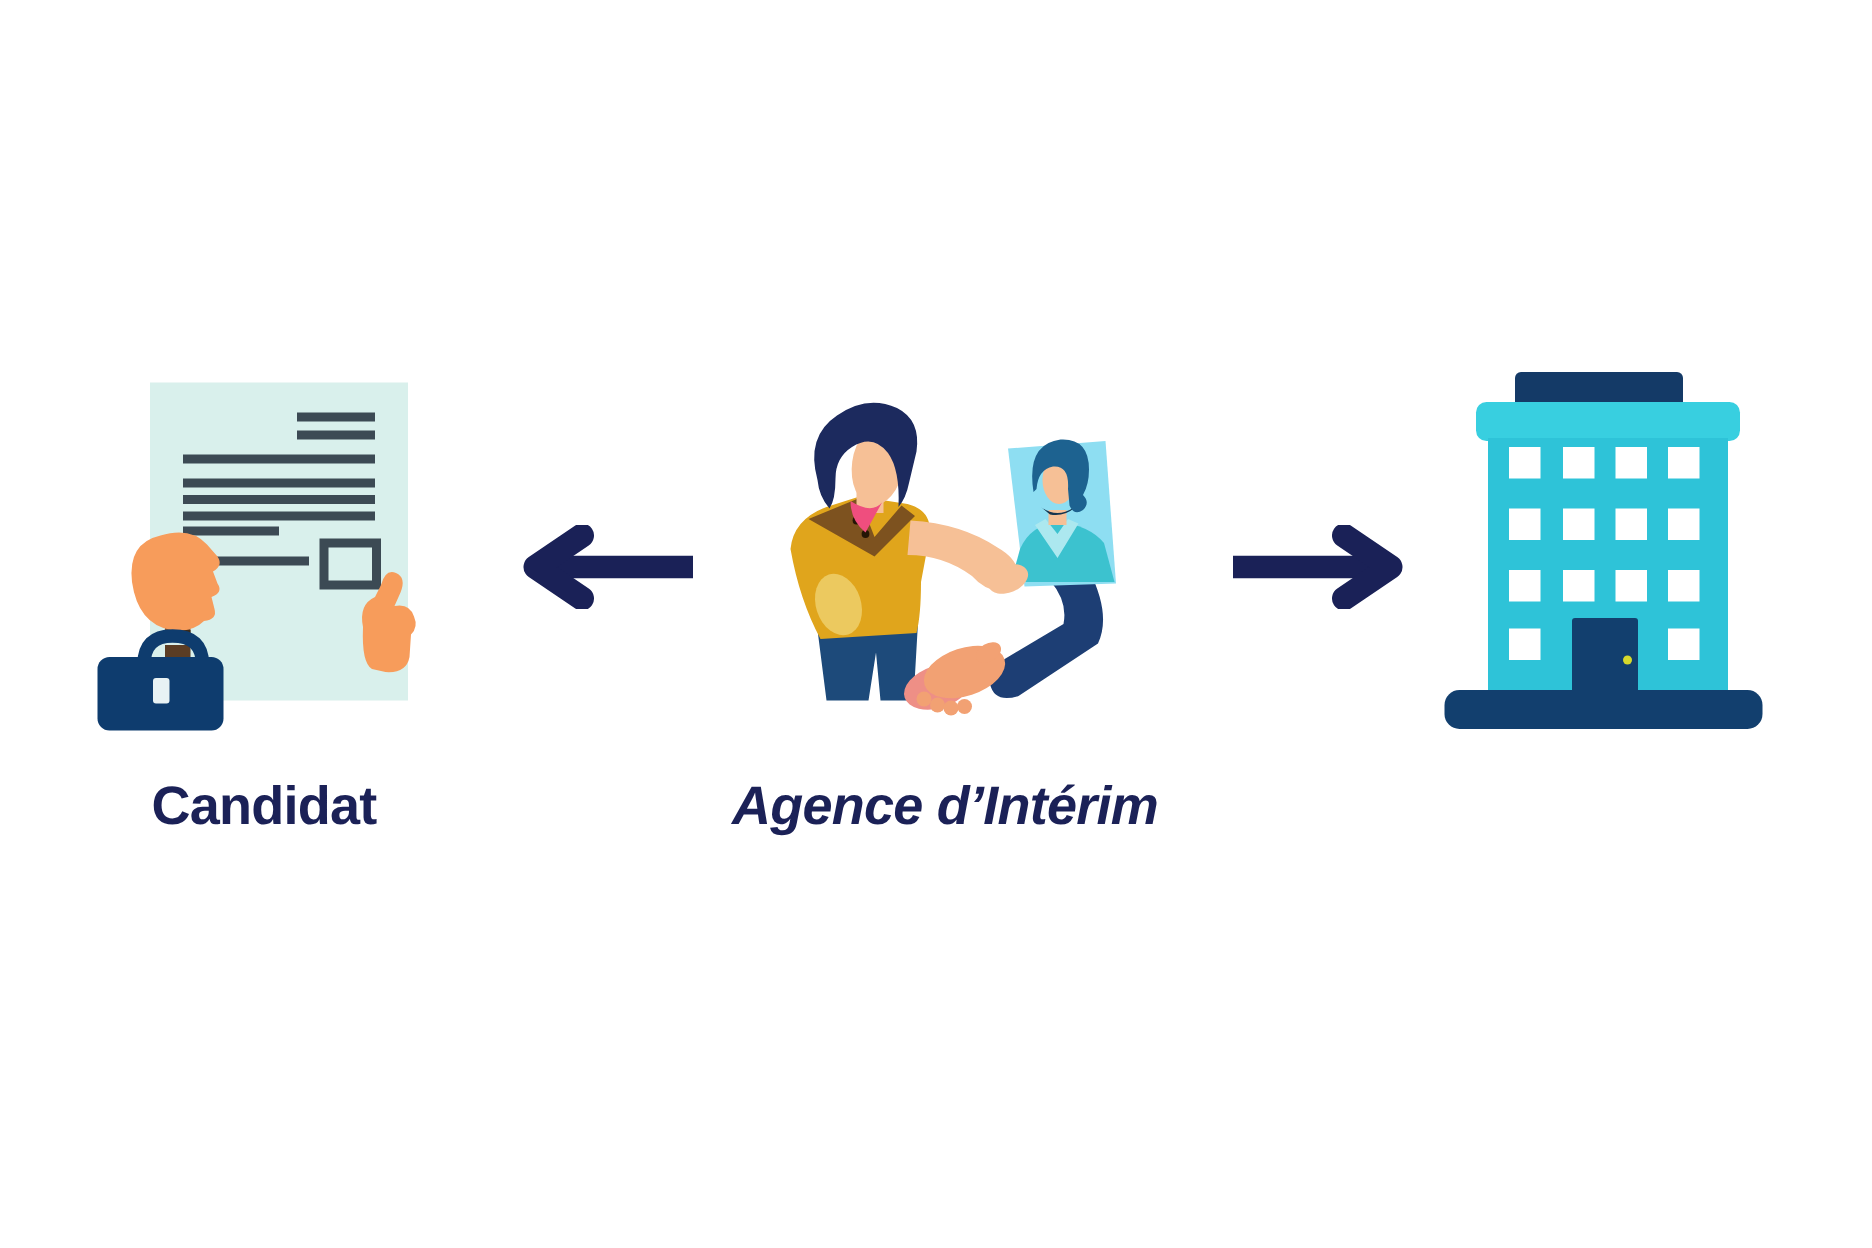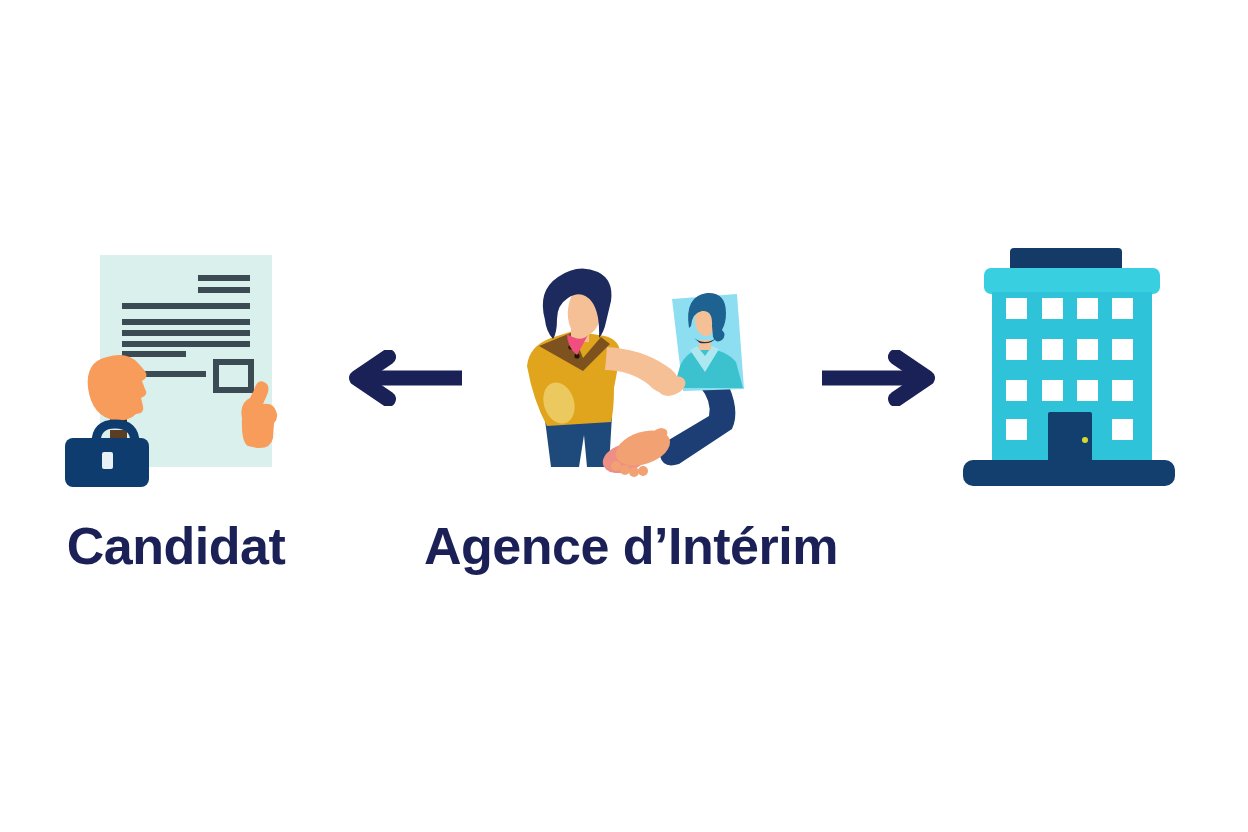--- a/index.html
+++ b/index.html
@@ -4,25 +4,25 @@
 <style>
   * { margin:0; padding:0; box-sizing:border-box; }
   html,body { width:1248px; height:832px; background:#ffffff; overflow:hidden; }
   .canvas {
     position:relative; width:1248px; height:832px; background:#ffffff;
     font-family:"Liberation Sans", sans-serif;
   }
   .abs { position:absolute; }
   .node-label {
     position:absolute; top:516px; text-align:center;
-    font-size:52px; font-weight:bold; color:#1b2157; letter-spacing:-0.5px;
+    font-size:36px; font-weight:bold; color:#1b2157; letter-spacing:-0.5px;
     white-space:nowrap;
   }
   .label-candidat  { left:26px;  width:300px; }
-  .label-agence    { left:424px; width:380px; }
+  .label-agence    { left:440px; width:380px;font-style:italic; }
   .label-entreprise{ left:925px; width:300px; }
   svg { display:block; }
 </style>
 </head>
 <body>
 
 <div class="canvas">
 
   <div class="abs" style="left:58px; top:246px;">
     <svg width="232" height="246" viewBox="0 0 232 246">

